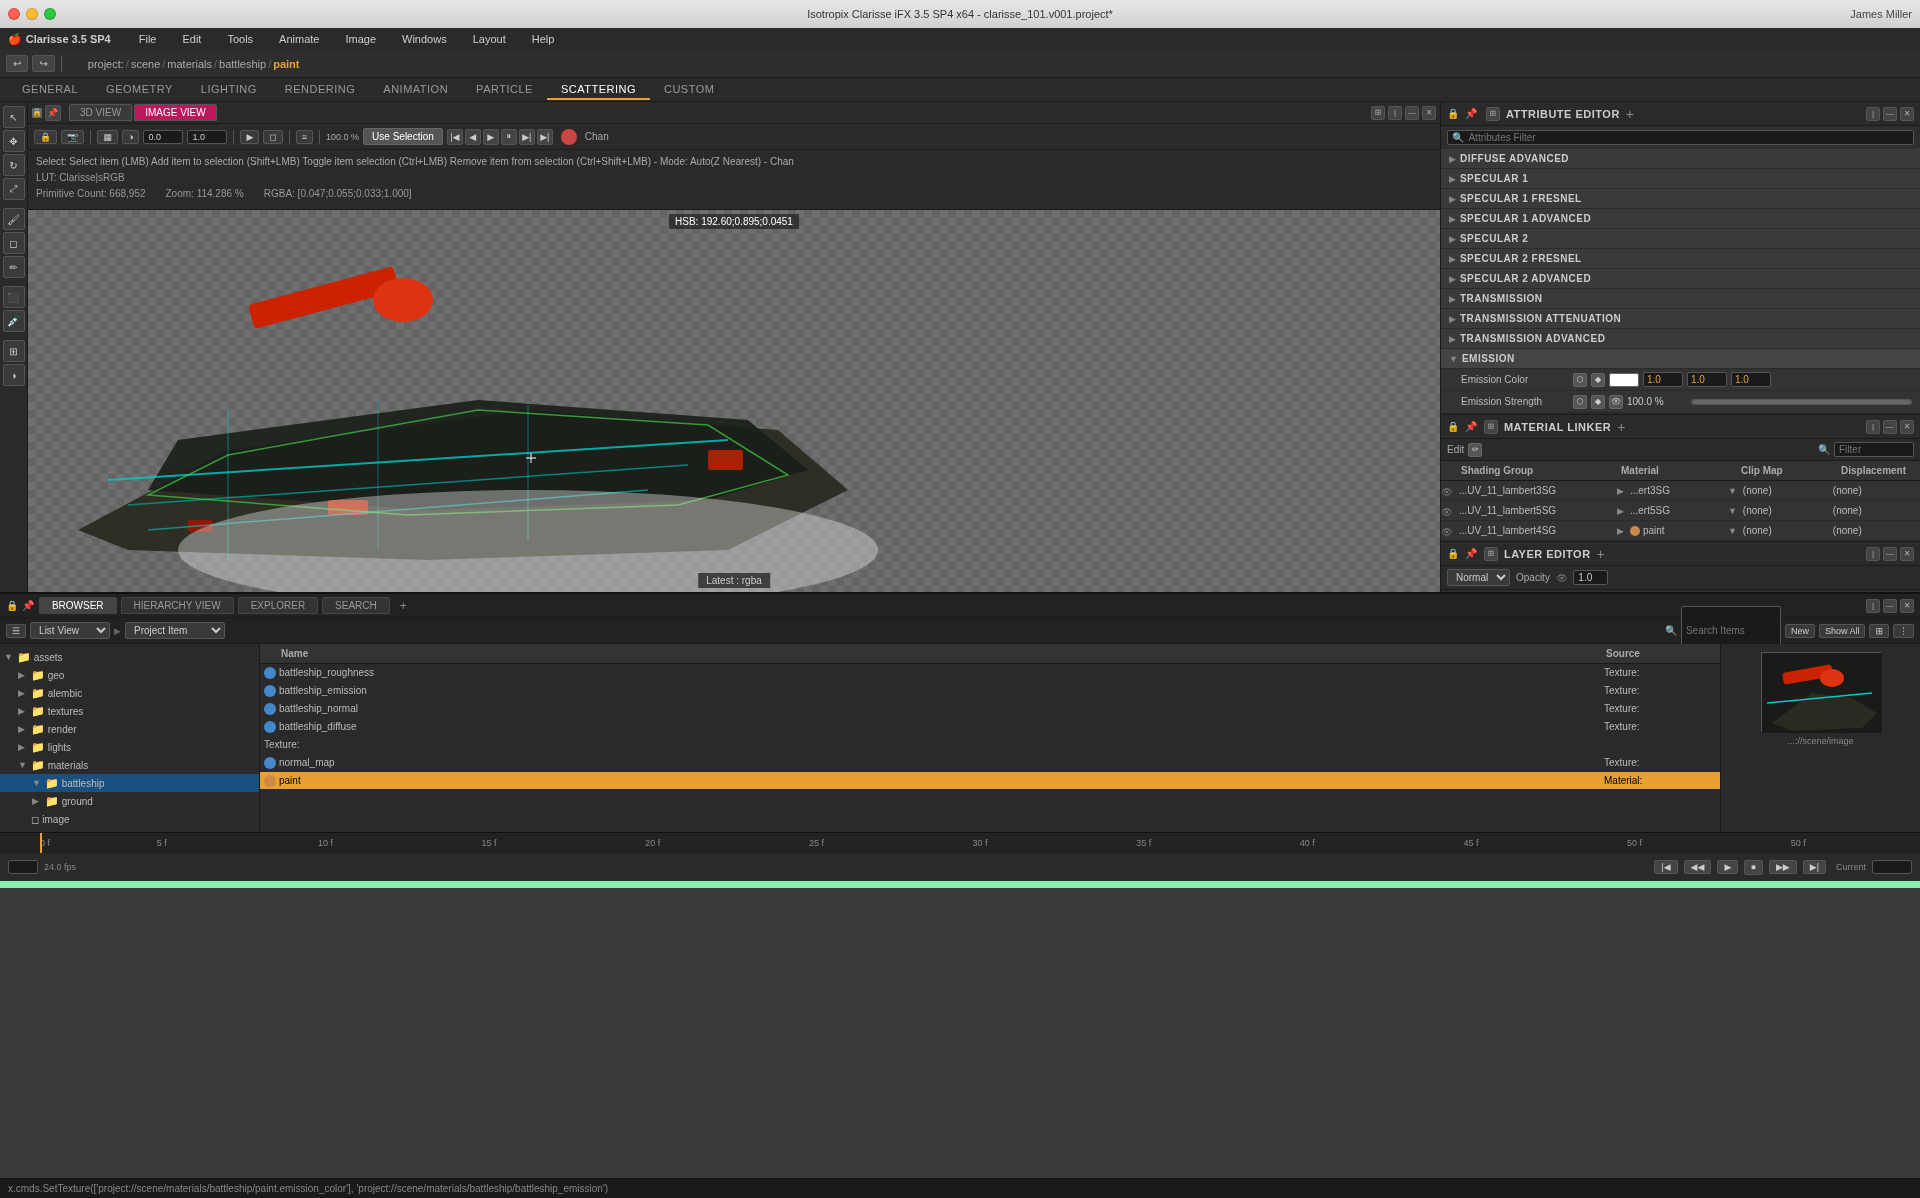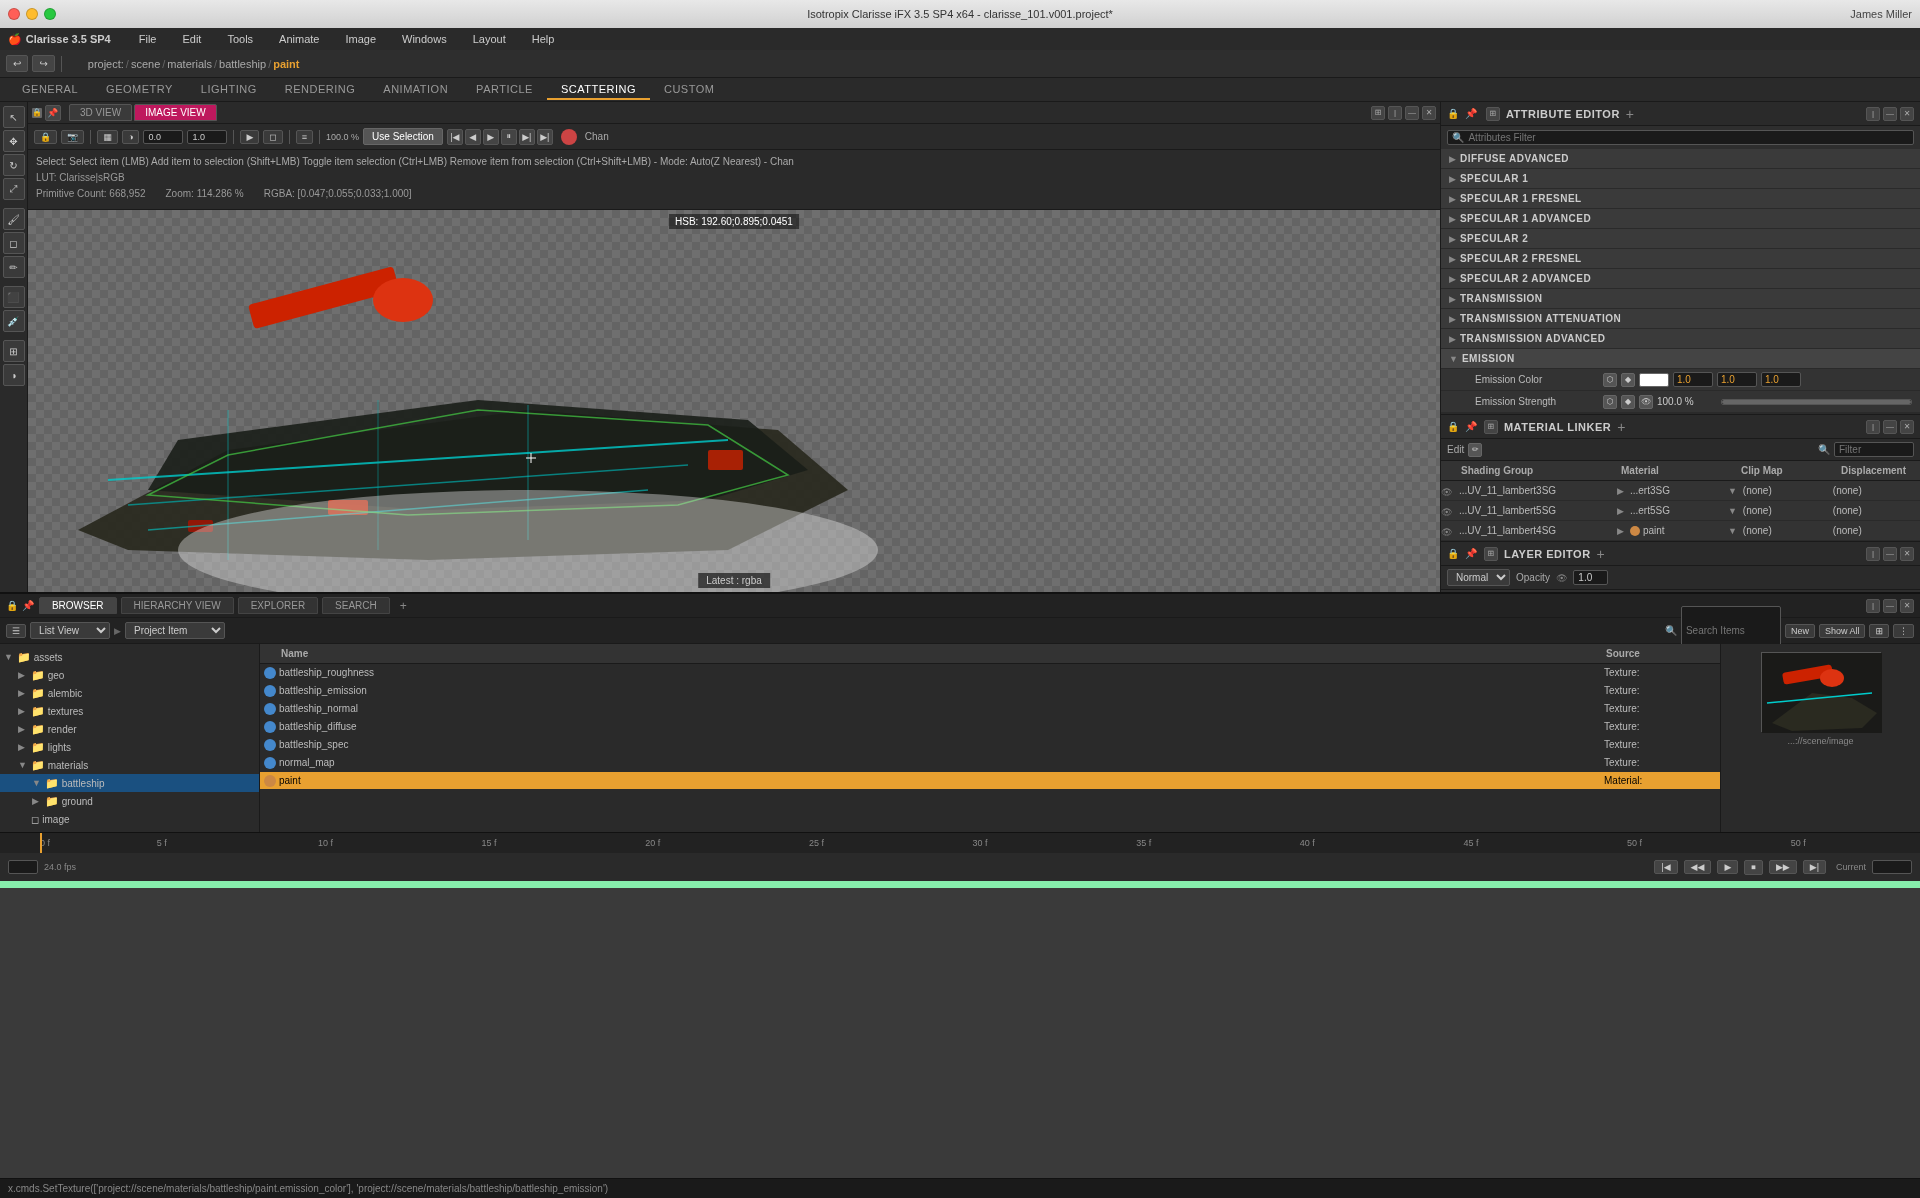--- a/index.html
+++ b/index.html
@@ -351,24 +351,23 @@
       border-bottom: 1px solid #2a2a2a;
     }
     .attr-row {
       display: flex;
       align-items: center;
       height: 22px;
       padding: 0 8px 0 20px;
       border-bottom: 1px solid #2a2a2a;
     }
     .attr-label {
-      width: 128px;
+      width: 112px;
       font-size: 10px;
       color: #bbb;
-      margin-left: 14px;
     }
     .attr-controls {
       display: flex;
       align-items: center;
       gap: 4px;
       flex: 1;
     }
     .attr-icon {
       width: 14px;
       height: 14px;
@@ -1267,24 +1266,20 @@
         <div class="fl-cell source" style="width:120px;">Texture:</div>
       </div>
       <div class="fl-row">
         <div class="fl-cell name" style="flex:1;">
           <div class="fl-icon texture"></div>
           <span>battleship_diffuse</span>
         </div>
         <div class="fl-cell source" style="width:120px;">Texture:</div>
       </div>
       <div class="fl-row">
-        <div class="fl-cell name" style="flex:1;">
-          <div class="fl-icon texture"></div>
-          <span>battleship_spec</span>
-        </div>
         <div class="fl-cell source" style="width:120px;">Texture:</div>
       </div>
       <div class="fl-row">
         <div class="fl-cell name" style="flex:1;">
           <div class="fl-icon texture"></div>
           <span>normal_map</span>
         </div>
         <div class="fl-cell source" style="width:120px;">Texture:</div>
       </div>
       <div class="fl-row selected">

